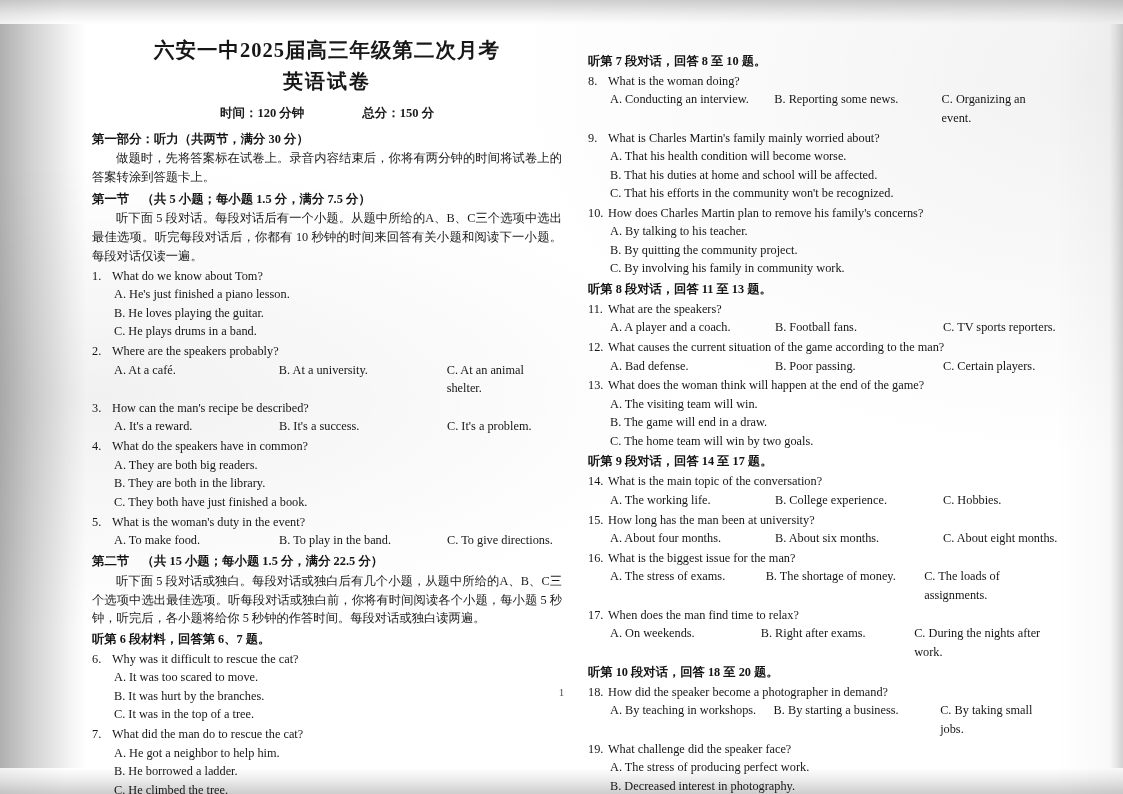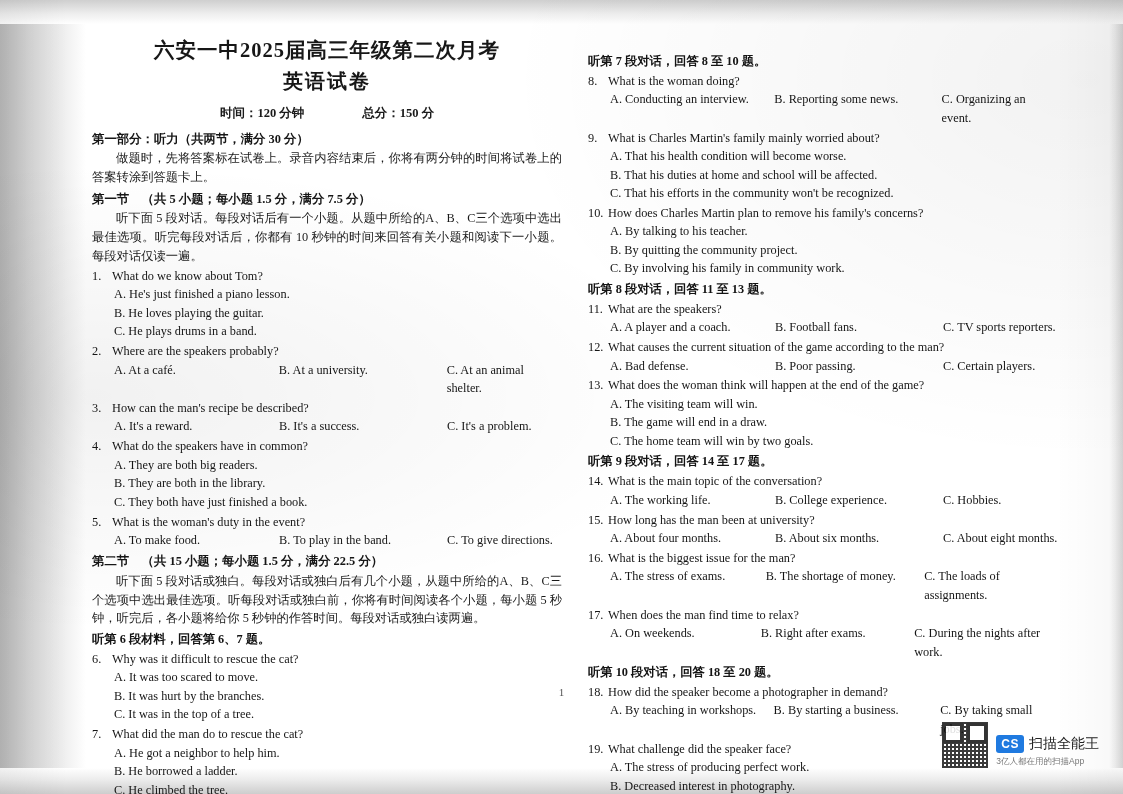--- a/index.html
+++ b/index.html
@@ -381,23 +381,13 @@
         <p class="q"><span class="qn">19.</span><span>What challenge did the speaker face?</span></p>
         <div class="opt">A. The stress of producing perfect work.</div>
         <div class="opt">B. Decreased interest in photography.</div>
 
       </div>
     </div>
   </div>
 
   <div class="page-num">1</div>
 
-  <div class="watermark">
-    <div class="qr"></div>
-    <div class="wm-text">
-      <div class="wm-top">
-        <span class="cs-badge">CS</span>
-        <span class="cs-name">扫描全能王</span>
-      </div>
-      <div class="wm-sub">3亿人都在用的扫描App</div>
-    </div>
-  </div>
 </div>
 
 </body></html>

